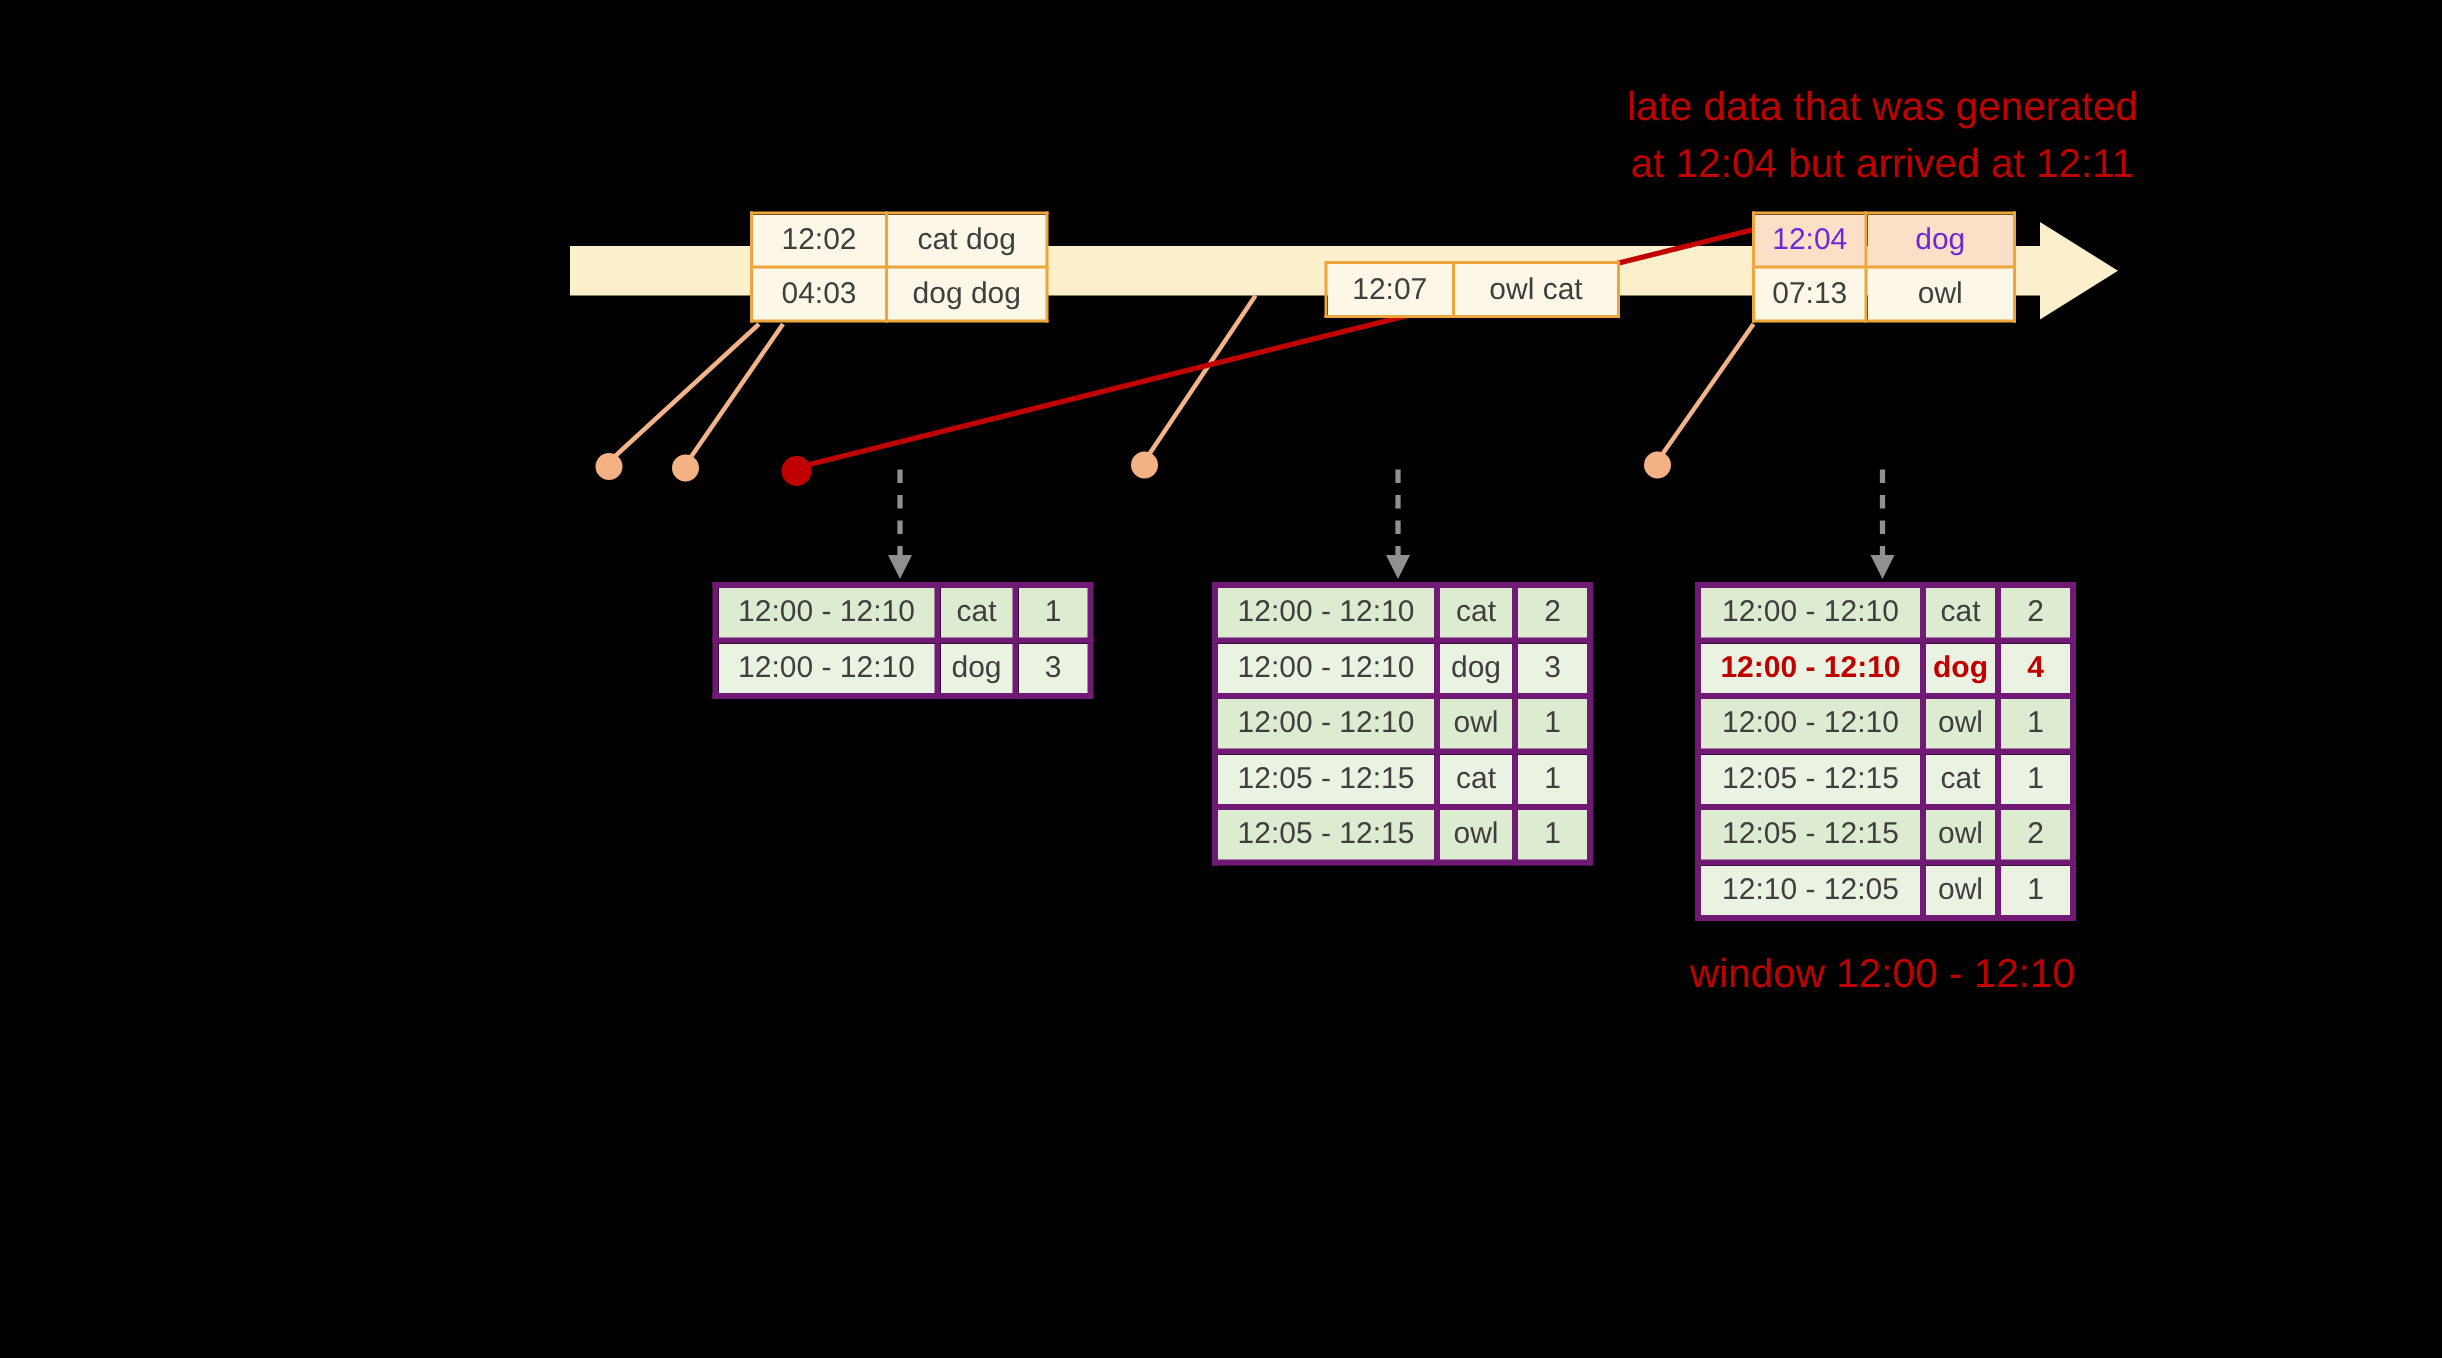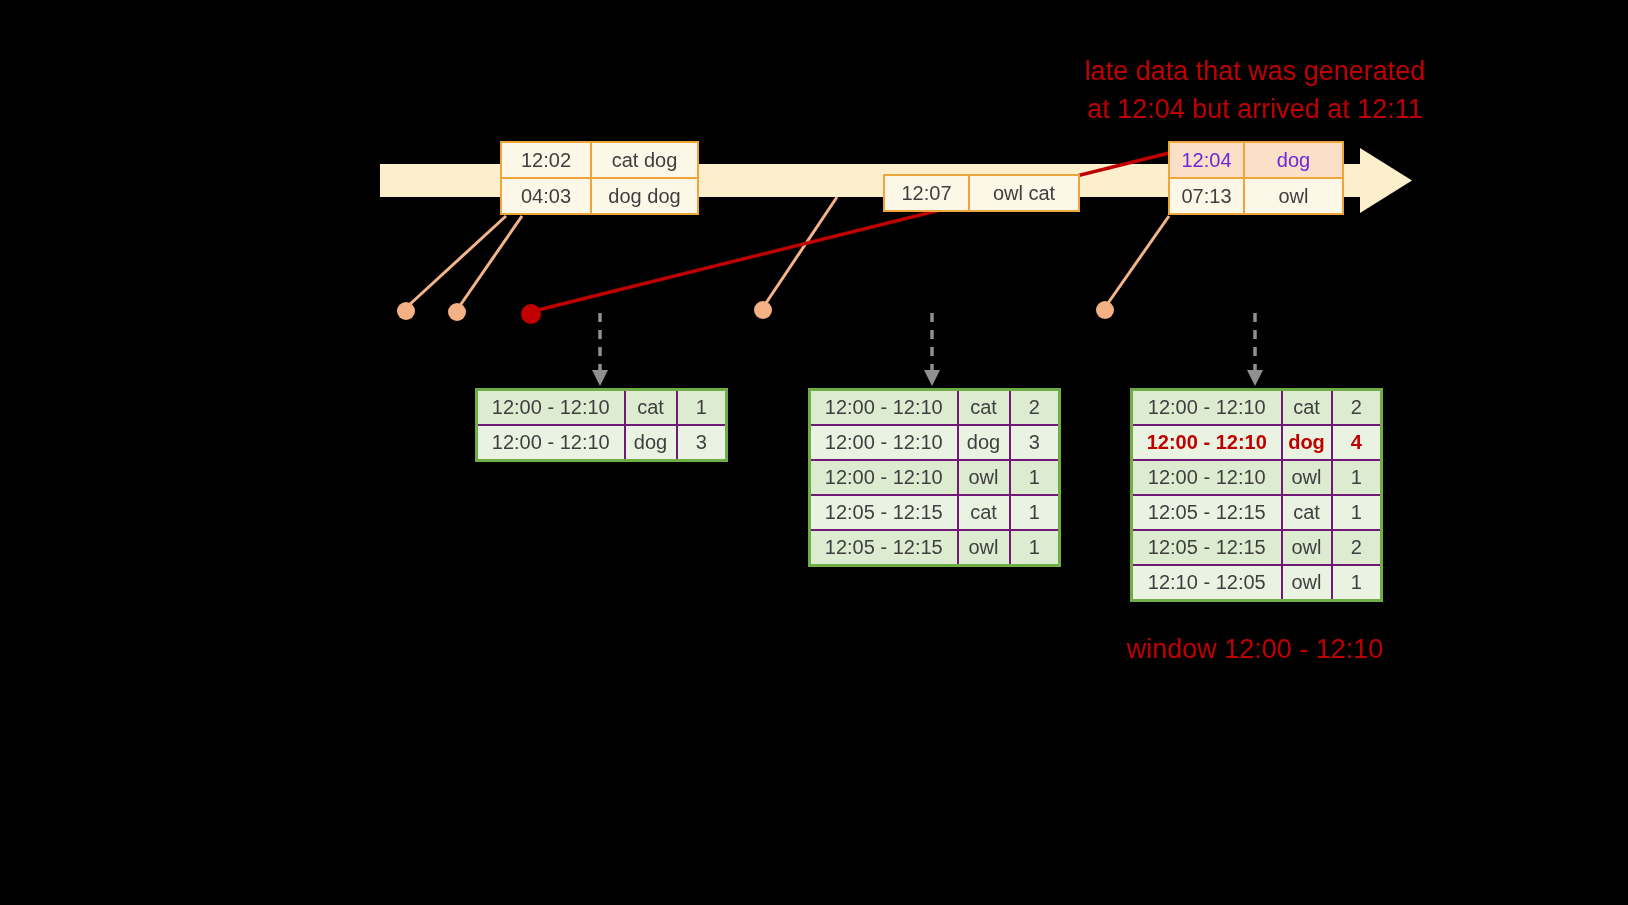--- a/index.html
+++ b/index.html
@@ -50,21 +50,21 @@
     font-weight: normal;
   }
   
   table.rtable {
     position: absolute;
     border-collapse: collapse;
     table-layout: fixed;
     border: 3px solid #6FAD47;
   }
   table.rtable td {
-    border: 2px solid #701a75;
+    border: 4px solid #701a75;
     color: #3F3F3F;
     font-size: 20px;
     text-align: center;
     height: 33px;
     padding: 0;
     overflow: hidden;
   }
   table.rtable tr.shade-a td { background: #DDEBD1; }
   table.rtable tr.shade-b td { background: #EAF3E2; }
   table.rtable tr.late-row td {

